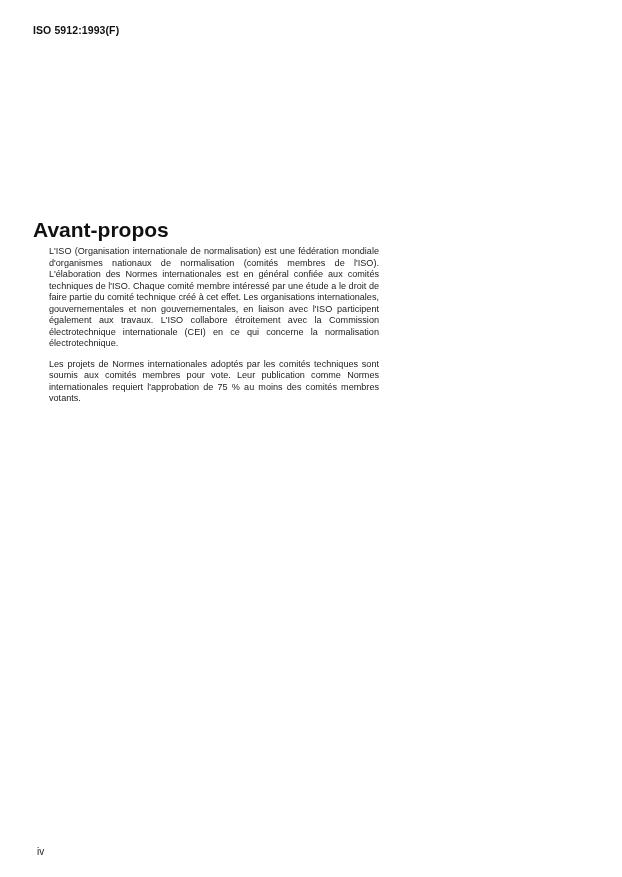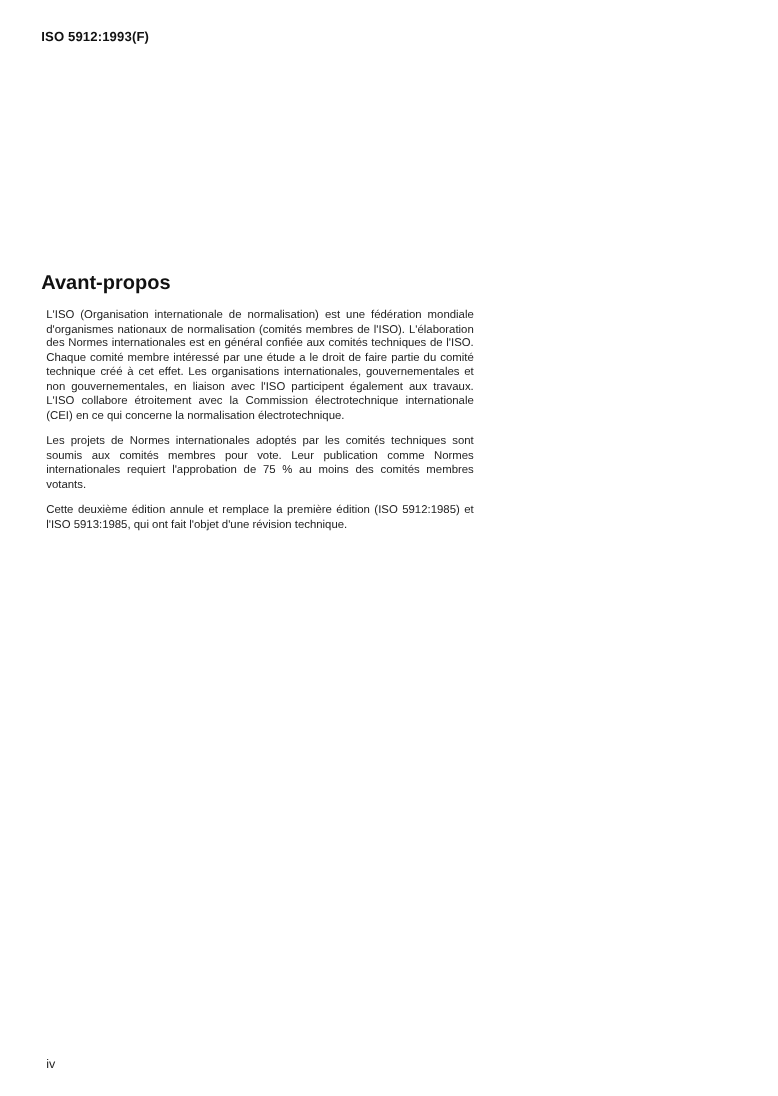--- a/index.html
+++ b/index.html
@@ -6,38 +6,37 @@
     body {
       width: 622px; height: 877px; background: #ffffff; position: relative; overflow: hidden;
       font-family: "Liberation Sans", sans-serif; color: #111;
     }
     .header-code {
       position: absolute; left: 33px; top: 24px;
       font-weight: bold; font-size: 10.5px; letter-spacing: 0.1px;
     }
     .title {
       position: absolute; left: 33px; top: 218px;
-      font-weight: bold; font-size: 16px;
+      font-weight: bold; font-size: 21px;
     }
     .body-text {
       position: absolute; left: 33px; top: 246px; width: 346px;
       font-size: 9.1px; line-height: 11.5px; text-align: justify; color: #222;
     }
-    .body-text p { margin: 0 0 9px 4px; }
+    .body-text p { margin: 0 0 9px 16px; }
     .body-text em { font-style: italic; }
     .page-num {
       position: absolute; left: 37px; top: 846px; font-size: 10px; color: #222;
     }
   </style>
 </head>
 <body>
 
 <div class="header-code">ISO 5912:1993(F)</div>
 
 <div class="title">Avant-propos</div>
 
 <div class="body-text">
   <p>L'ISO (Organisation internationale de normalisation) est une fédération mondiale d'organismes nationaux de normalisation (comités membres de l'ISO). L'élaboration des Normes internationales est en général confiée aux comités techniques de l'ISO. Chaque comité membre intéressé par une étude a le droit de faire partie du comité technique créé à cet effet. Les organisations internationales, gouvernementales et non gouvernementales, en liaison avec l'ISO participent également aux travaux. L'ISO collabore étroitement avec la Commission électrotechnique internationale (CEI) en ce qui concerne la normalisation électrotechnique.</p>
   <p>Les projets de Normes internationales adoptés par les comités techniques sont soumis aux comités membres pour vote. Leur publication comme Normes internationales requiert l'approbation de 75 % au moins des comités membres votants.</p>
-  <p>Cette deuxième édition annule et remplace la première édition (ISO 5912:1985) et l'ISO 5913:1985, qui ont fait l'objet d'une révision technique.</p>
 </div>
 
 <div class="page-num">iv</div>
 
 </body></html>

